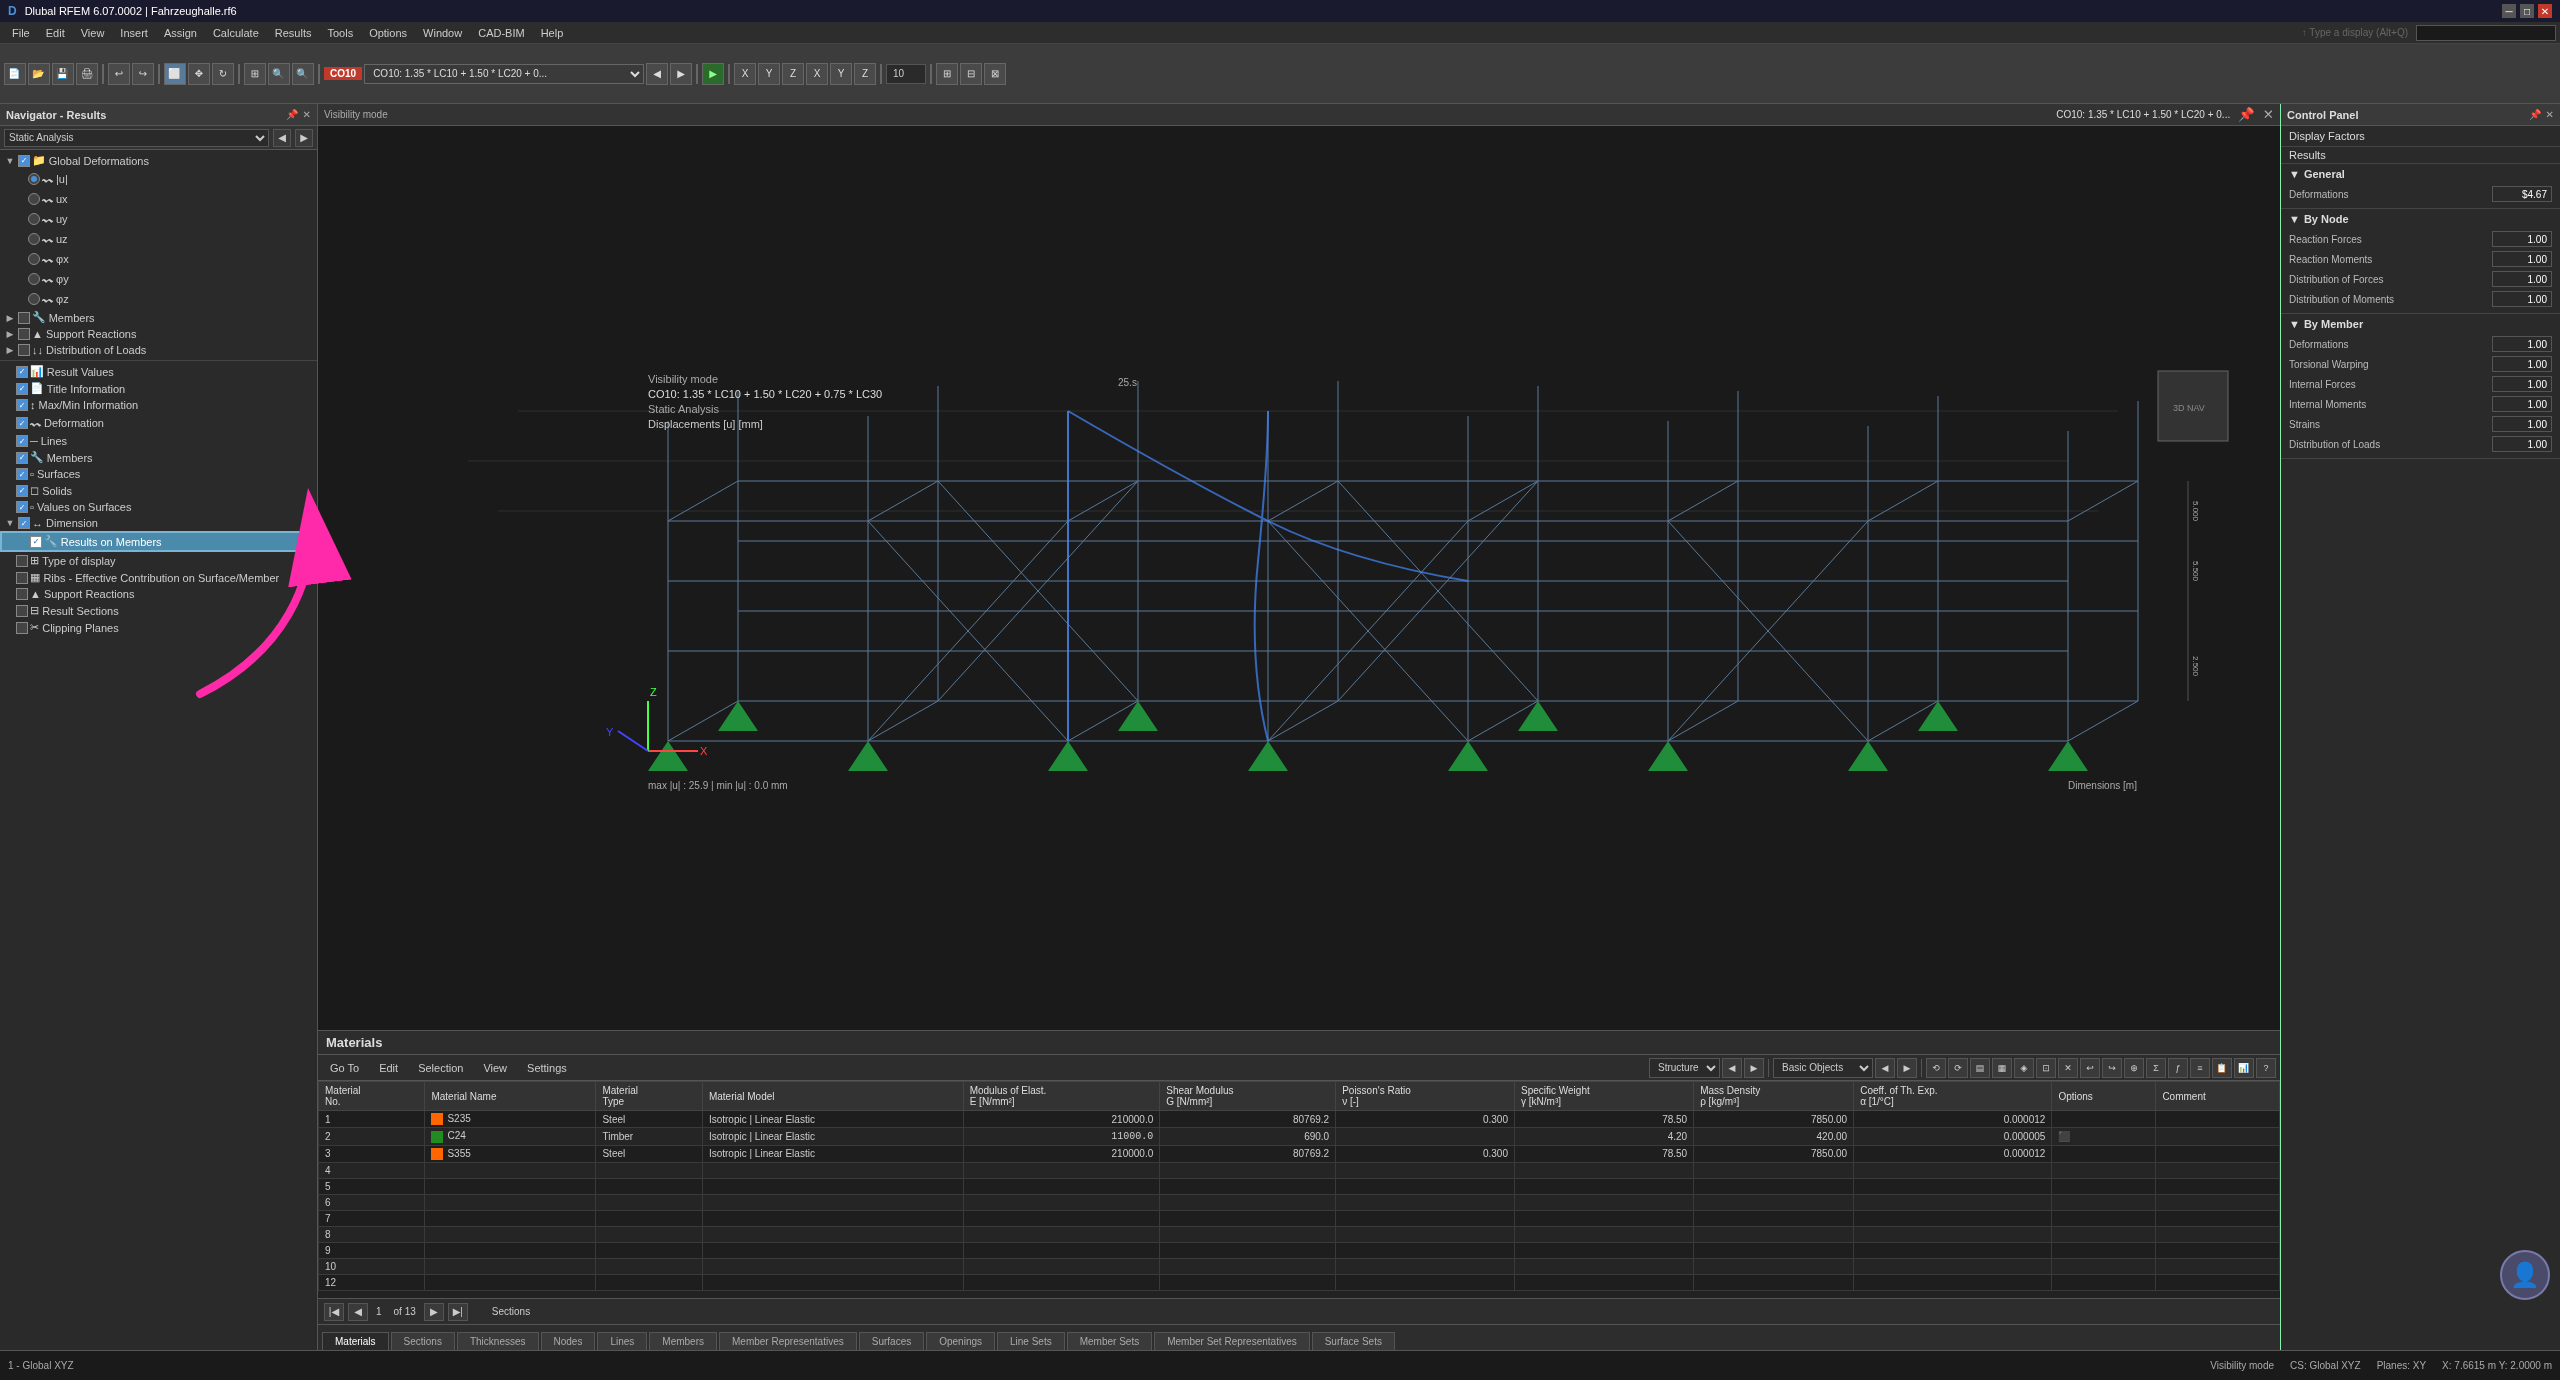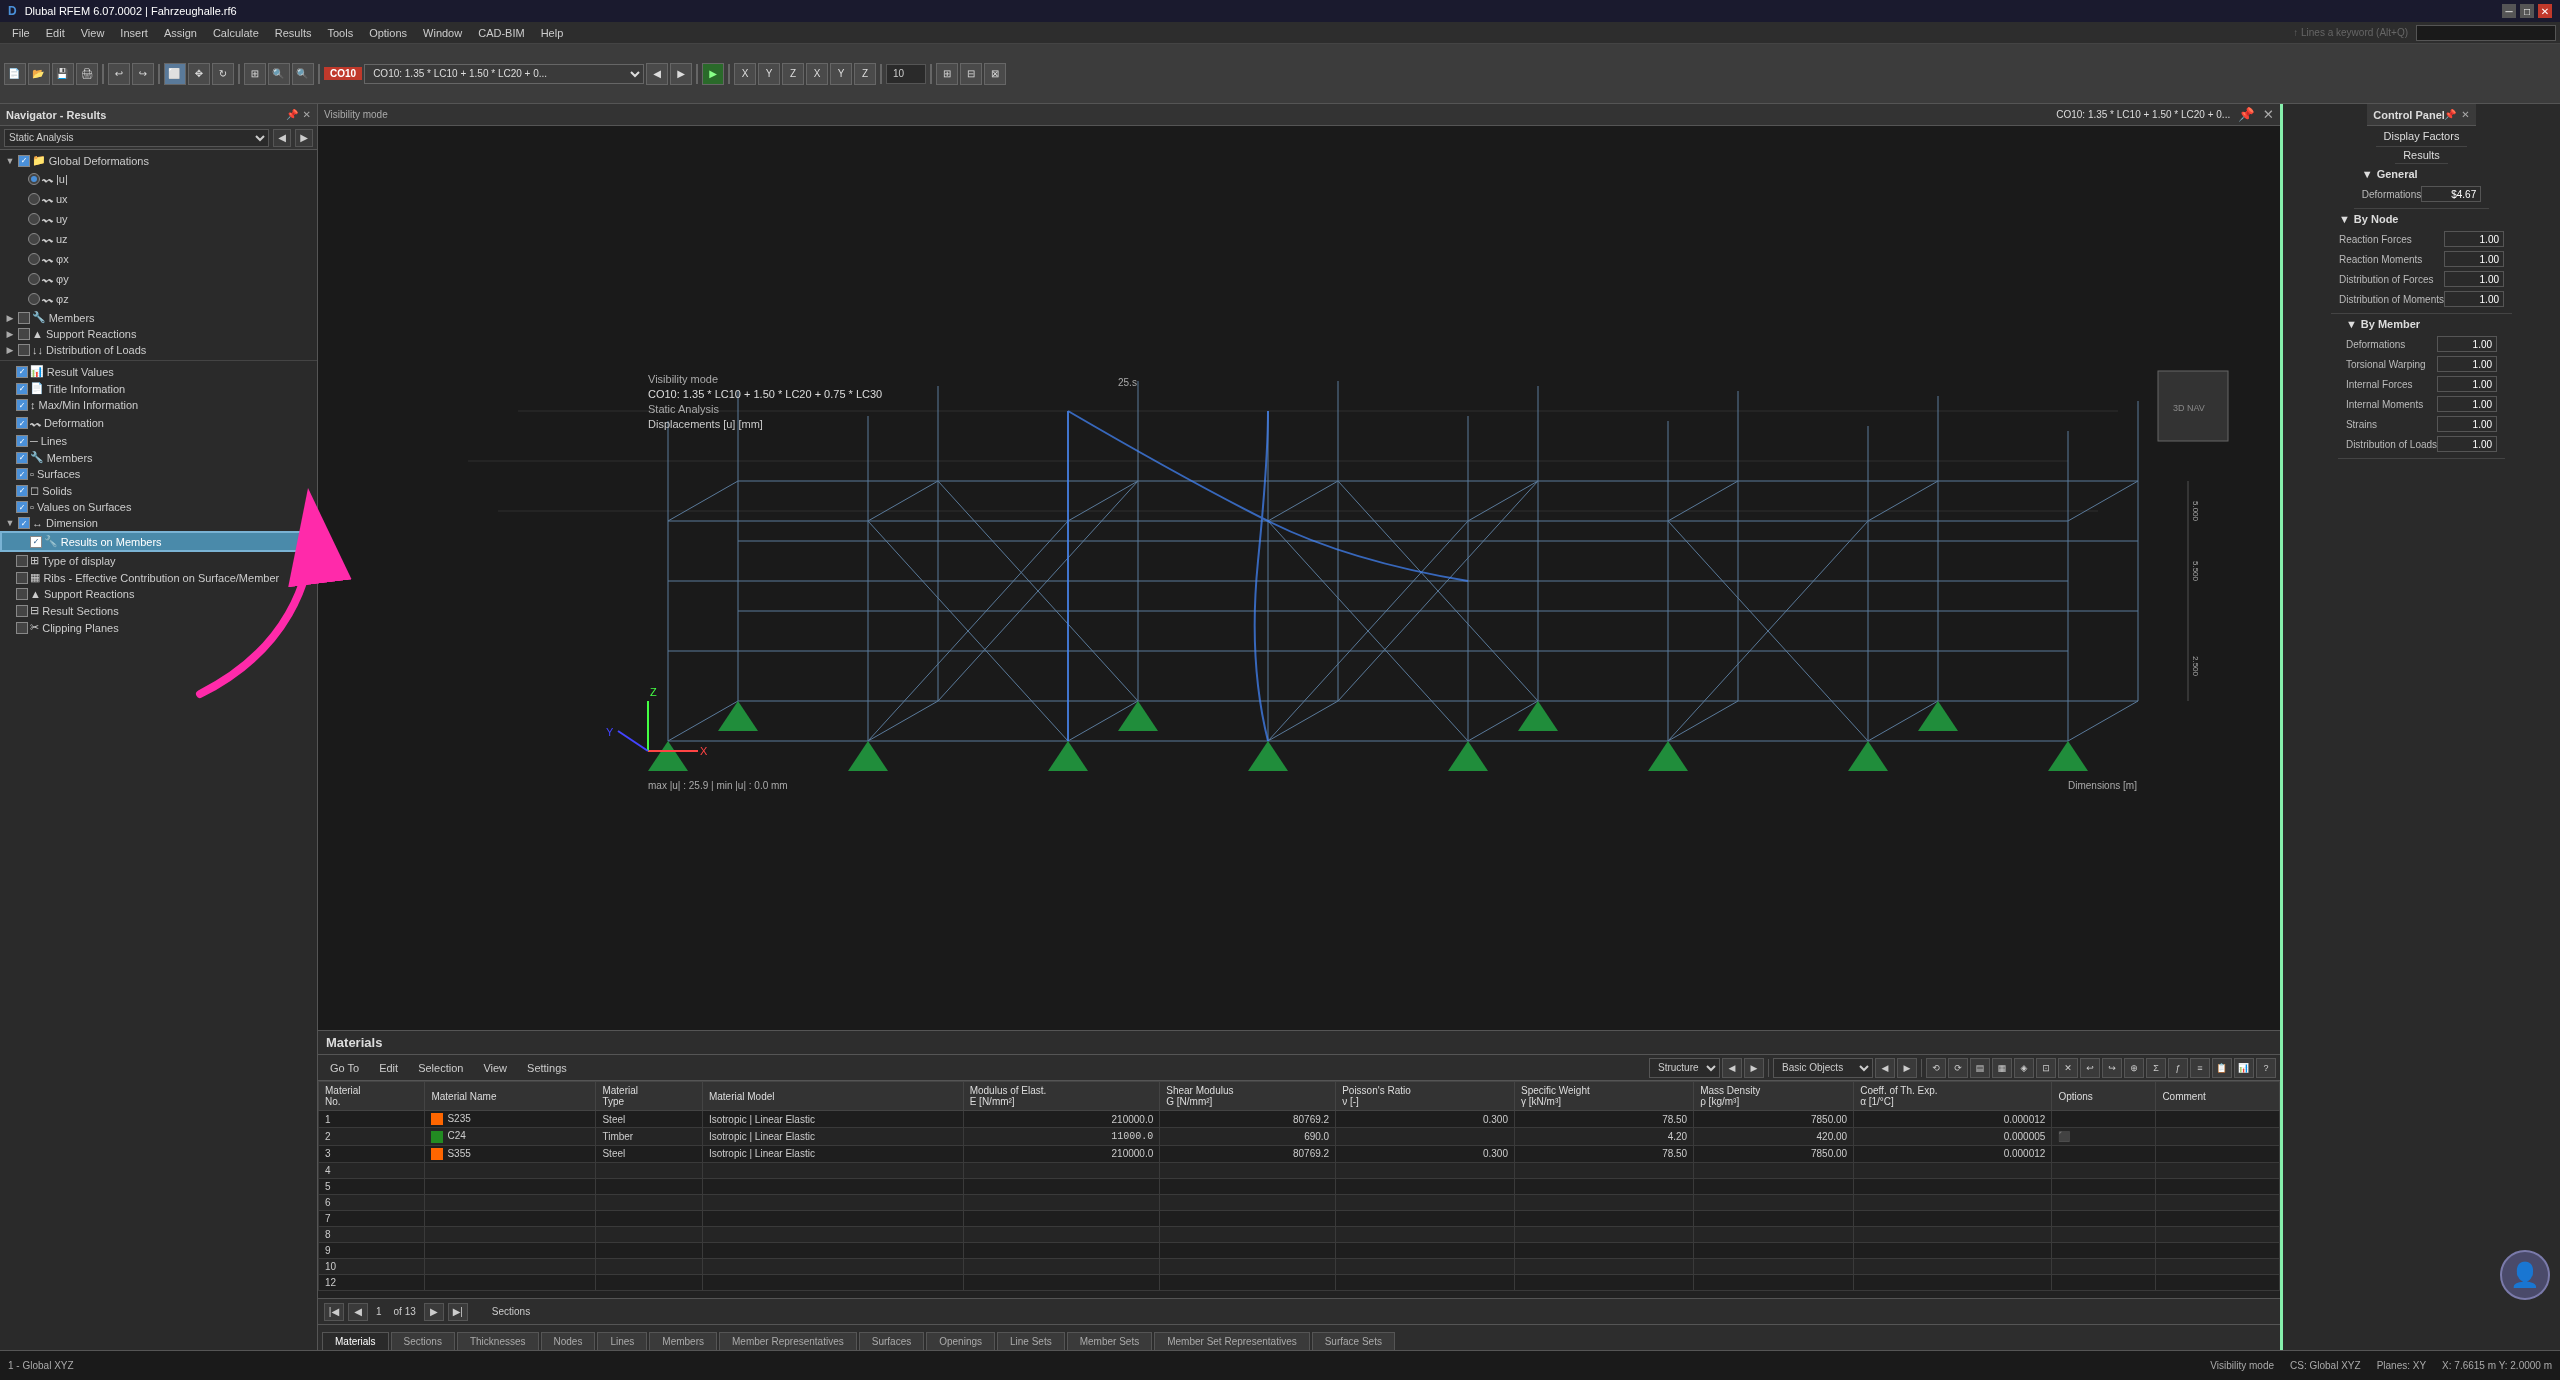--- a/index.html
+++ b/index.html
@@ -39,21 +39,21 @@
     .radio { width: 12px; height: 12px; border-radius: 50%; border: 1px solid #888; background: #444; display: inline-flex; align-items: center; justify-content: center; margin-right: 2px; cursor: pointer; }
     .radio.checked::after { content: ''; width: 6px; height: 6px; border-radius: 50%; background: #4a90d9; }
     .expand-btn { width: 12px; height: 12px; display: inline-flex; align-items: center; justify-content: center; font-size: 9px; color: #aaa; cursor: pointer; margin-right: 2px; }
     
     
     .viewport { position: absolute; left: 318px; top: 0; right: 280px; bottom: 320px; background: #1a1a1a; overflow: hidden; }
     .viewport-header { height: 22px; background: #333; display: flex; align-items: center; padding: 0 6px; font-size: 10px; color: #aaa; border-bottom: 1px solid #555; justify-content: space-between; }
     .viewport-canvas { position: absolute; top: 22px; left: 0; right: 0; bottom: 0; overflow: hidden; }
     
     
-    .control-panel { position: absolute; right: 0; top: 0; width: 280px; bottom: 0; background: #2a2a2a; border-left: 3px solid #86efac; display: flex; flex-direction: column; align-items: center; }
+    .control-panel { position: absolute; right: 0; top: 0; width: 280px; bottom: 0; background: #2a2a2a; border-left: 1px solid #86efac; display: flex; flex-direction: column; }
     .cp-header { height: 22px; background: #3a3a3a; display: flex; align-items: center; padding: 0 6px; font-weight: bold; font-size: 11px; color: #ddd; border-bottom: 1px solid #555; justify-content: space-between; }
     .cp-section { padding: 4px 8px; border-bottom: 1px solid #444; }
     .cp-section-title { font-weight: bold; font-size: 11px; color: #ddd; margin-bottom: 4px; display: flex; align-items: center; gap: 4px; }
     .cp-row { display: flex; justify-content: space-between; align-items: center; padding: 2px 0; font-size: 10px; }
     .cp-label { color: #bbb; }
     
     
     .bottom-panels { position: absolute; left: 318px; right: 280px; bottom: 0; height: 320px; background: #222; border-top: 1px solid #555; display: flex; flex-direction: column; }
     .bottom-toolbar { height: 26px; background: #2d2d2d; display: flex; align-items: center; padding: 0 4px; gap: 4px; border-bottom: 1px solid #555; }
     .bt-btn { padding: 2px 8px; background: transparent; border: none; color: #ccc; cursor: pointer; font-size: 11px; }
@@ -111,21 +111,21 @@
   <span class="menu-item">View</span>
   <span class="menu-item">Insert</span>
   <span class="menu-item">Assign</span>
   <span class="menu-item">Calculate</span>
   <span class="menu-item">Results</span>
   <span class="menu-item">Tools</span>
   <span class="menu-item">Options</span>
   <span class="menu-item">Window</span>
   <span class="menu-item">CAD-BIM</span>
   <span class="menu-item">Help</span>
-  <span style="margin-left:auto; color:#666; font-size:10px;">↑ Lines a keyword (Alt+Q)</span>
+  <span style="margin-left:auto; color:#666; font-size:10px;">↑ Type a display (Alt+Q)</span>
   <input type="text" style="margin-left: 8px; height: 16px; background: rgb(26, 26, 26); border: 1px solid rgb(85, 85, 85); color: rgb(204, 204, 204); font-size: 10px; width: 140px; padding: 0px 4px;">
 </div>
 
 <div class="toolbar-area">
 
   <div style="display:flex; align-items:center; gap:2px; width:100%;">
     <button class="tb-btn">📄</button>
     <button class="tb-btn">📂</button>
     <button class="tb-btn">💾</button>
     <button class="tb-btn">🖨</button>

